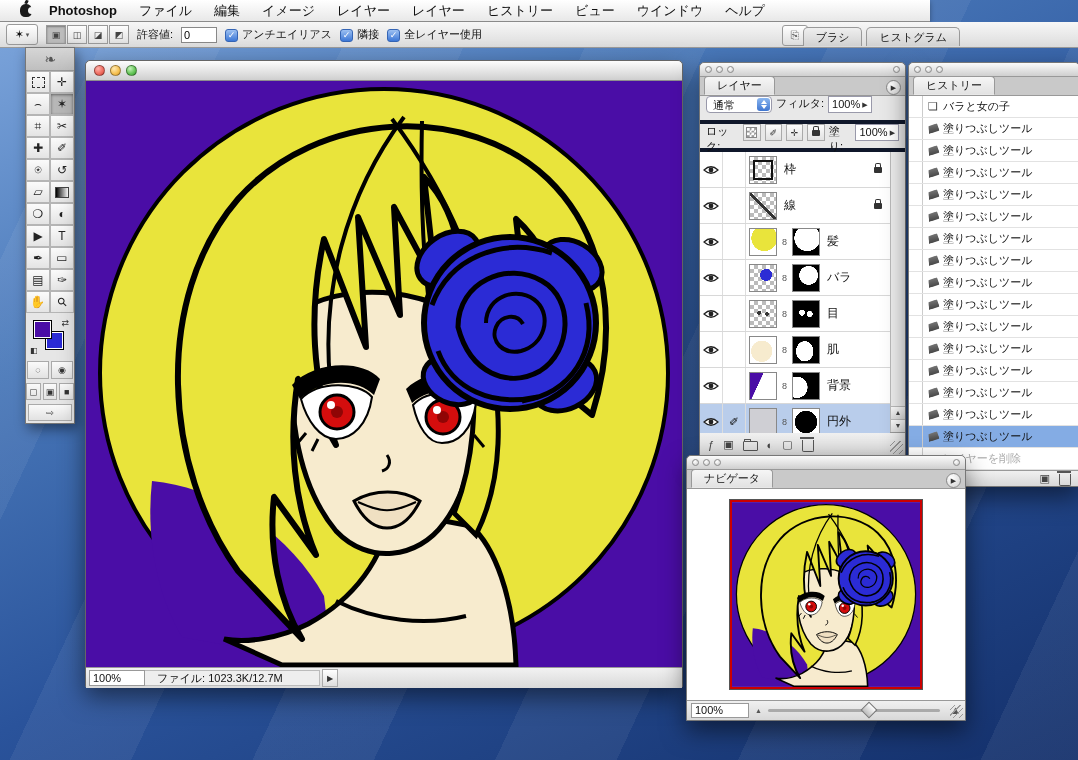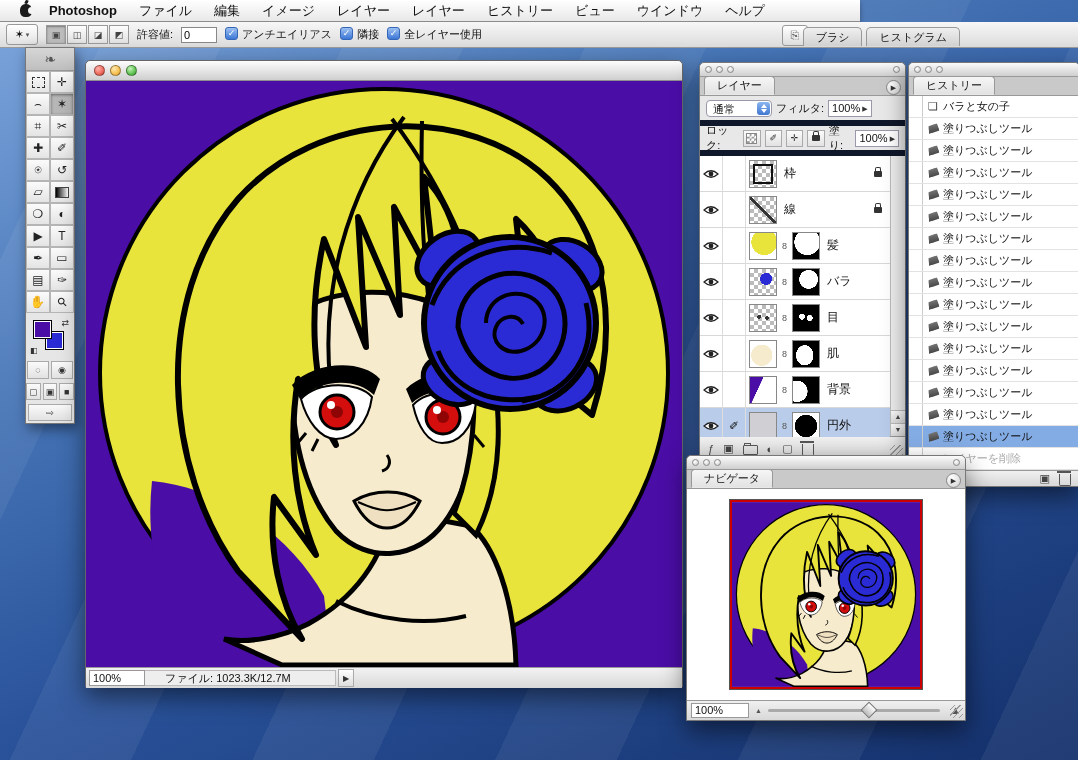--- a/index.html
+++ b/index.html
@@ -4,41 +4,41 @@
 <style>
   html,body{margin:0;padding:0}
   body{
     width:1078px;height:760px;overflow:hidden;position:relative;
     font-family:"Liberation Sans","DejaVu Sans",sans-serif;font-size:12px;color:#111;
     background:
       repeating-linear-gradient(115deg, rgba(255,255,255,0) 0 110px, rgba(255,255,255,.06) 110px 220px),
       linear-gradient(155deg,#7fa7dd 0%,#4877b8 30%,#2a539b 58%,#14306b 100%);
   }
   
-  .menubar{position:absolute;left:0;top:0;width:860px;height:22px;
+  .menubar{position:absolute;left:0;top:0;width:930px;height:22px;
     background:linear-gradient(#ffffff,#e8e8e8);border-bottom:1px solid #8a8a8a;
     display:flex;align-items:center;gap:0;padding-left:14px;box-sizing:border-box;box-shadow:0 2px 5px rgba(0,0,0,.35)}
   .menu-item{padding:0 11px;height:22px;line-height:22px;font-size:13px;white-space:nowrap}
   .menu-item.app{font-weight:bold}
   .apple{width:24px;display:flex;justify-content:center;align-items:center;height:22px}
   .apple-shape{width:12px;height:13px;background:#1a1a1a;border-radius:45% 45% 42% 42%;position:relative}
   .apple-shape::before{content:"";position:absolute;right:-3px;top:3px;width:7px;height:7px;border-radius:50%;background:#f4f4f4}
   .apple-shape::after{content:"";position:absolute;left:5px;top:-4px;width:3px;height:4px;background:#1a1a1a;border-radius:50% 0;transform:rotate(25deg)}
   
   .optionsbar{position:absolute;left:0;top:22px;width:1078px;height:26px;
     background:linear-gradient(#f7f7f7,#dcdcdc);border-bottom:1px solid #9a9a9a;
     display:flex;align-items:center;gap:8px;padding-left:6px;box-sizing:border-box;font-size:11px}
   .tool-preview{width:30px;height:19px;border:1px solid #999;background:linear-gradient(#fff,#e2e2e2);
     display:flex;align-items:center;justify-content:center;gap:2px;border-radius:3px}
   .mode-btns{display:flex;gap:1px}
   .mode-btn{width:18px;height:17px;border:1px solid #999;background:linear-gradient(#fdfdfd,#e0e0e0);
     display:flex;align-items:center;justify-content:center;font-size:9px;color:#444}
   .mode-btn.pressed{background:#bcbcbc;box-shadow:inset 0 1px 2px rgba(0,0,0,.35)}
   .opt-field{width:30px;height:14px;border:1px solid #888;background:#fff;font-size:11px;padding:0 2px;font-family:inherit}
-  .cbwrap{display:flex;align-items:flex-start;gap:4px}
+  .cbwrap{display:flex;align-items:flex-end;gap:4px}
   .cb{width:11px;height:11px;border-radius:3px;border:1px solid #3565b5;background:linear-gradient(#9cc0f2,#3c77d6);
     color:#fff;font-size:9px;line-height:11px;text-align:center}
   .cb::after{content:"✓"}
   .well{position:absolute;right:118px;top:5px;display:flex;gap:4px;align-items:flex-end}
   .well-tab{height:18px;padding:0 12px;line-height:18px;border:1px solid #999;border-bottom:none;
     border-radius:5px 5px 0 0;background:linear-gradient(#efefef,#d2d2d2);font-size:11px}
   .fb-btn{position:absolute;right:270px;top:3px;width:24px;height:19px;border:1px solid #999;border-radius:3px;
     background:linear-gradient(#fff,#ddd);display:flex;align-items:center;justify-content:center;font-size:11px;color:#555}
   
   .toolbox{position:absolute;left:25px;top:47px;width:50px;background:#e6e6e6;border:1px solid #777;
@@ -75,39 +75,39 @@
   .light.green{background:radial-gradient(circle at 35% 30%,#c4f2b8,#61c354 60%,#3e9b34)}
   .title-text{position:absolute;left:0;right:0;text-align:center;font-size:12px;color:#333;pointer-events:none}
   .doc-icon{display:inline-block;margin-right:4px;font-size:10px;color:#667}
   
   .docwin{position:absolute;left:85px;top:60px;width:598px;height:627px;background:#e8e8e8;
     border:1px solid #666;box-sizing:border-box;border-radius:5px 5px 0 0}
   .canvas-svg{display:block;width:596px;height:586px;background:#4A0DA6}
   .statusbar{height:20px;background:linear-gradient(#f2f2f2,#d9d9d9);border-top:1px solid #999;
     display:flex;align-items:center;font-size:11px}
   .zoom-field{width:48px;height:14px;background:#fff;border:1px solid #999;margin-left:3px;padding:0 3px;line-height:14px}
-  .file-field{height:14px;border:1px solid #bbb;border-left:none;background:#eee;padding:0 20px;line-height:14px;min-width:150px}
+  .file-field{height:14px;border:1px solid #bbb;border-left:none;background:#eee;padding:0 12px;line-height:14px;min-width:150px}
   .status-arrow{width:14px;height:16px;border:1px solid #aaa;background:linear-gradient(#fff,#ddd);
     display:flex;align-items:center;justify-content:center;font-size:8px;color:#333;margin-left:2px}
   
   .palette{position:absolute;background:#e8e8e8;border:1px solid #777;box-sizing:border-box;border-radius:5px 5px 0 0}
   .ptitle{height:13px;background:linear-gradient(#fbfbfb,#cfcfcf);border-bottom:1px solid #999;
     border-radius:5px 5px 0 0;position:relative}
   .pdots{position:absolute;left:5px;top:3px;display:flex;gap:4px}
   .pdot{width:7px;height:7px;border-radius:50%;border:1px solid #8a8a8a;background:radial-gradient(circle at 35% 30%,#fff,#ccc);box-sizing:border-box}
   .pdot.right{position:absolute;right:5px;top:3px}
   .ptabs{height:18px;background:#c9c9c9;border-bottom:1px solid #999;display:flex;align-items:flex-end;position:relative;padding-left:4px}
   .ptab{height:17px;line-height:17px;padding:0 12px;font-size:11px;border:1px solid #999;border-bottom:1px solid #e8e8e8;
     border-radius:4px 4px 0 0;background:linear-gradient(#f6f6f6,#e2e2e2)}
   .pmenu-btn{position:absolute;right:4px;top:3px;width:13px;height:13px;border:1px solid #888;border-radius:50%;
     background:radial-gradient(circle at 35% 30%,#fff,#d0d0d0);font-size:7px;color:#333;
     display:flex;align-items:center;justify-content:center}
   
   .layers{left:699px;top:62px;width:207px}
-  .ctrl-row{height:24px;display:flex;align-items:center;gap:4px;padding:0 6px;font-size:11px;border-bottom:6px solid #0f172a}
+  .ctrl-row{height:24px;display:flex;gap:4px;padding:0 6px;font-size:11px;border-bottom:4px solid #0f172a}
   .popup{position:relative;width:66px;height:17px;border:1px solid #99a;border-radius:4px;background:#fff;
     line-height:17px;padding-left:6px;box-sizing:border-box}
   .caps{position:absolute;right:1px;top:1px;bottom:1px;width:13px;border-radius:3px;
     background:linear-gradient(#8ab6f0,#3f76d0);display:flex;flex-direction:column;align-items:center;justify-content:center;gap:1px}
   .caps i{display:block;width:0;height:0;border-left:3px solid transparent;border-right:3px solid transparent}
   .caps .up{border-bottom:4px solid #fff}
   .caps .dn{border-top:4px solid #fff}
   .val-field{height:15px;border:1px solid #99a;background:#fff;padding:0 3px;line-height:15px;display:flex;align-items:center;gap:2px}
   .val-field .car{font-size:7px;color:#333}
   .lockbtn{width:17px;height:15px;border:1px solid #aaa;background:linear-gradient(#fcfcfc,#e2e2e2);

